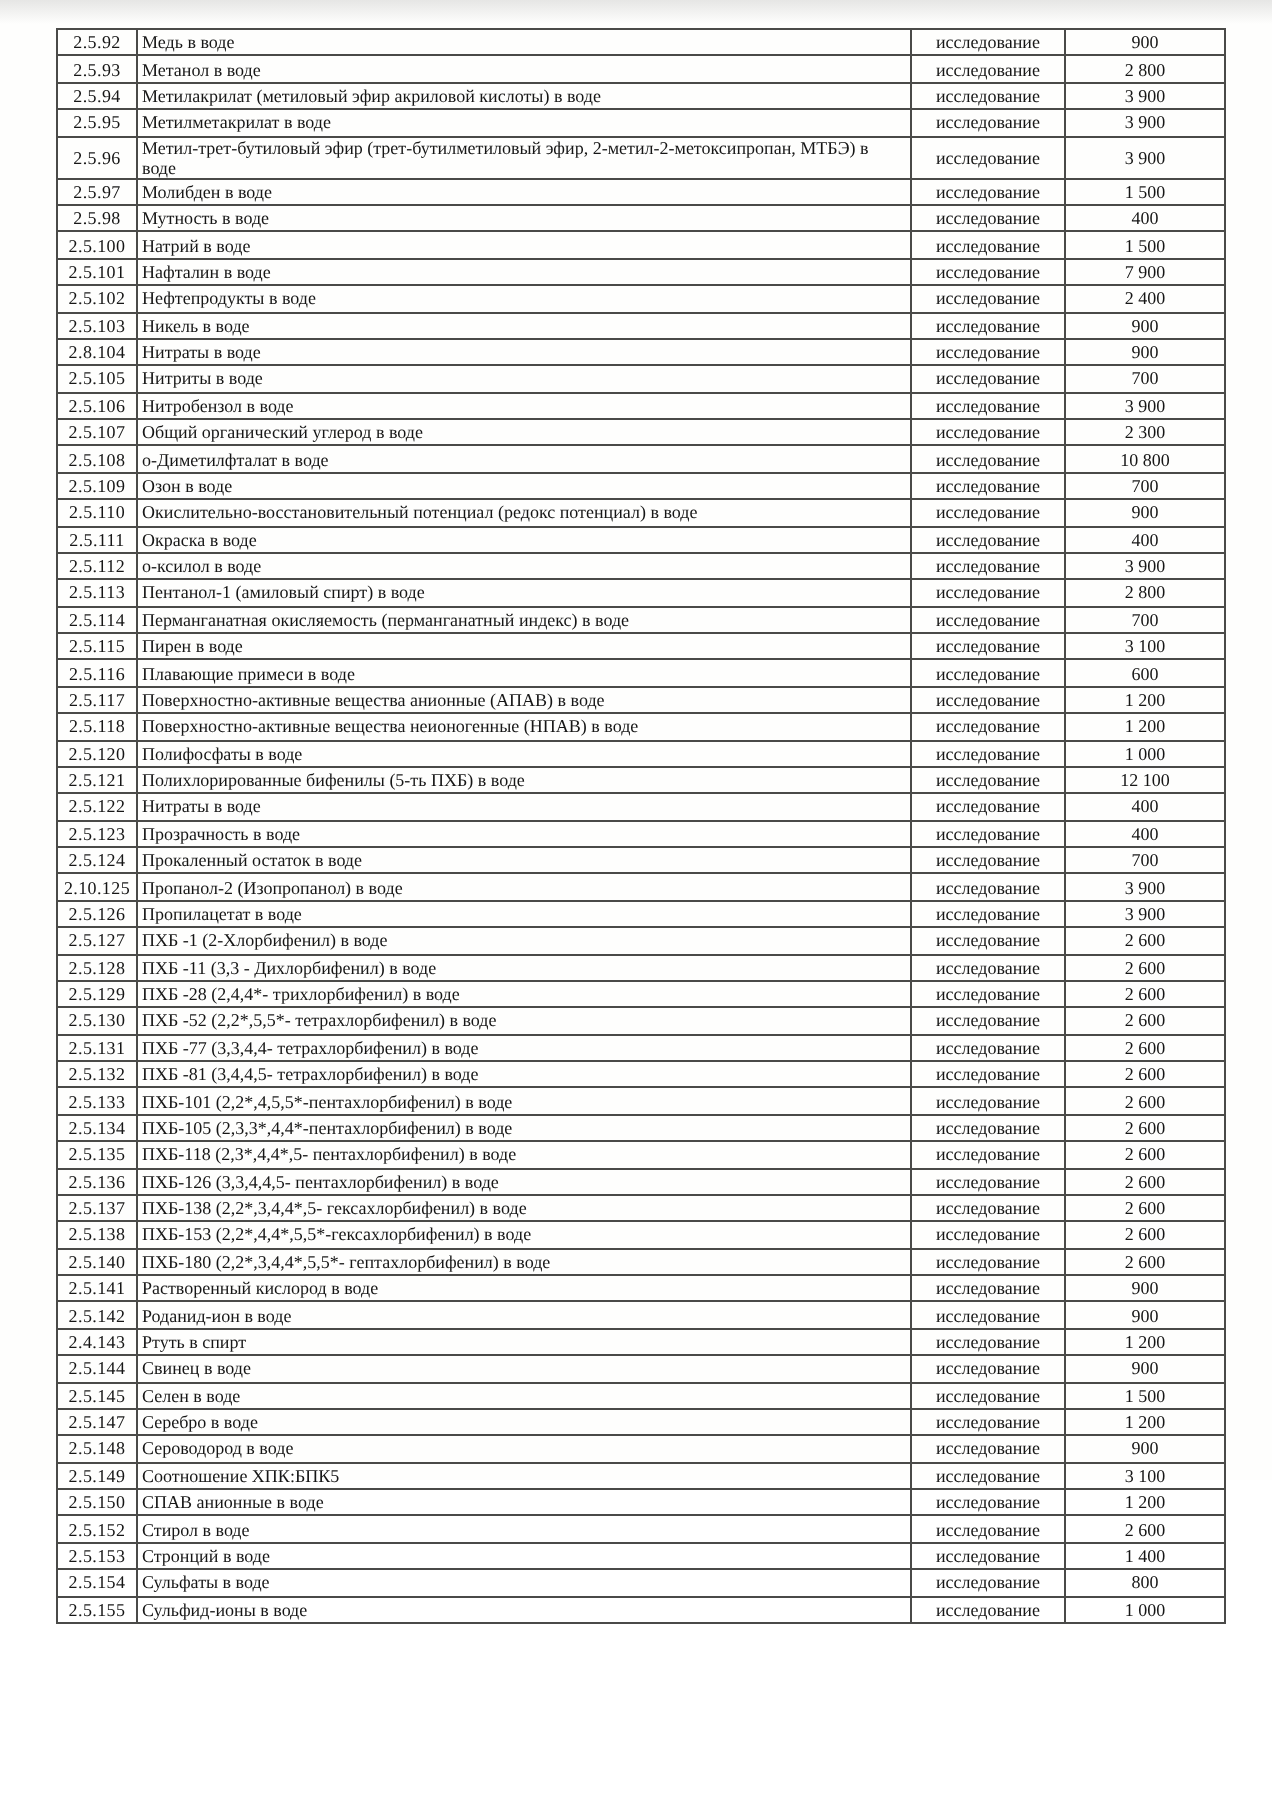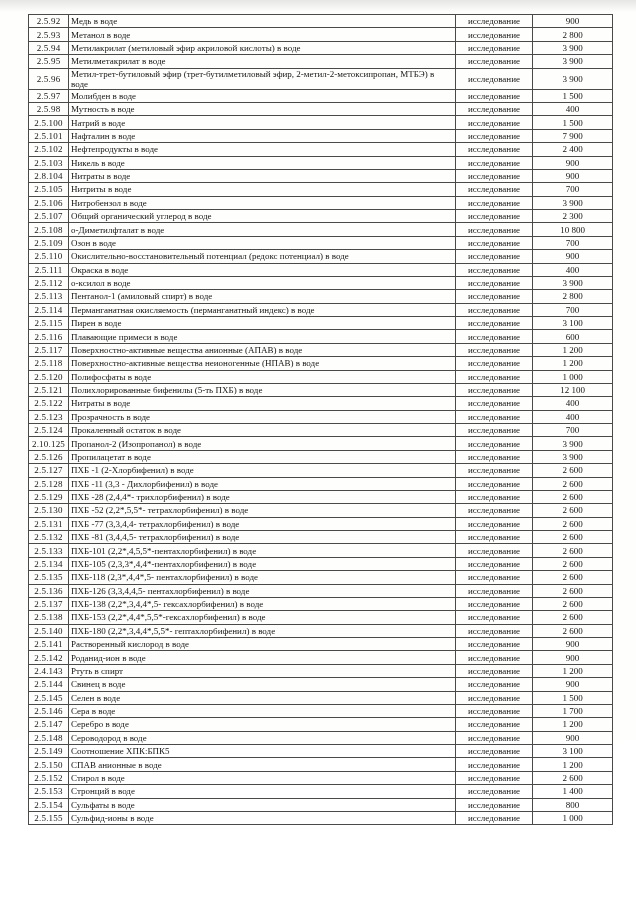--- a/index.html
+++ b/index.html
@@ -381,26 +381,20 @@
           <td class="unit">исследование</td>
           <td class="price">900</td>
         </tr>
         <tr>
           <td class="num">2.5.145</td>
           <td class="name">Селен в воде</td>
           <td class="unit">исследование</td>
           <td class="price">1 500</td>
         </tr>
         <tr>
-          <td class="num">2.5.146</td>
-          <td class="name">Сера в воде</td>
-          <td class="unit">исследование</td>
-          <td class="price">1 700</td>
-        </tr>
-        <tr>
           <td class="num">2.5.147</td>
           <td class="name">Серебро в воде</td>
           <td class="unit">исследование</td>
           <td class="price">1 200</td>
         </tr>
         <tr>
           <td class="num">2.5.148</td>
           <td class="name">Сероводород в воде</td>
           <td class="unit">исследование</td>
           <td class="price">900</td>

